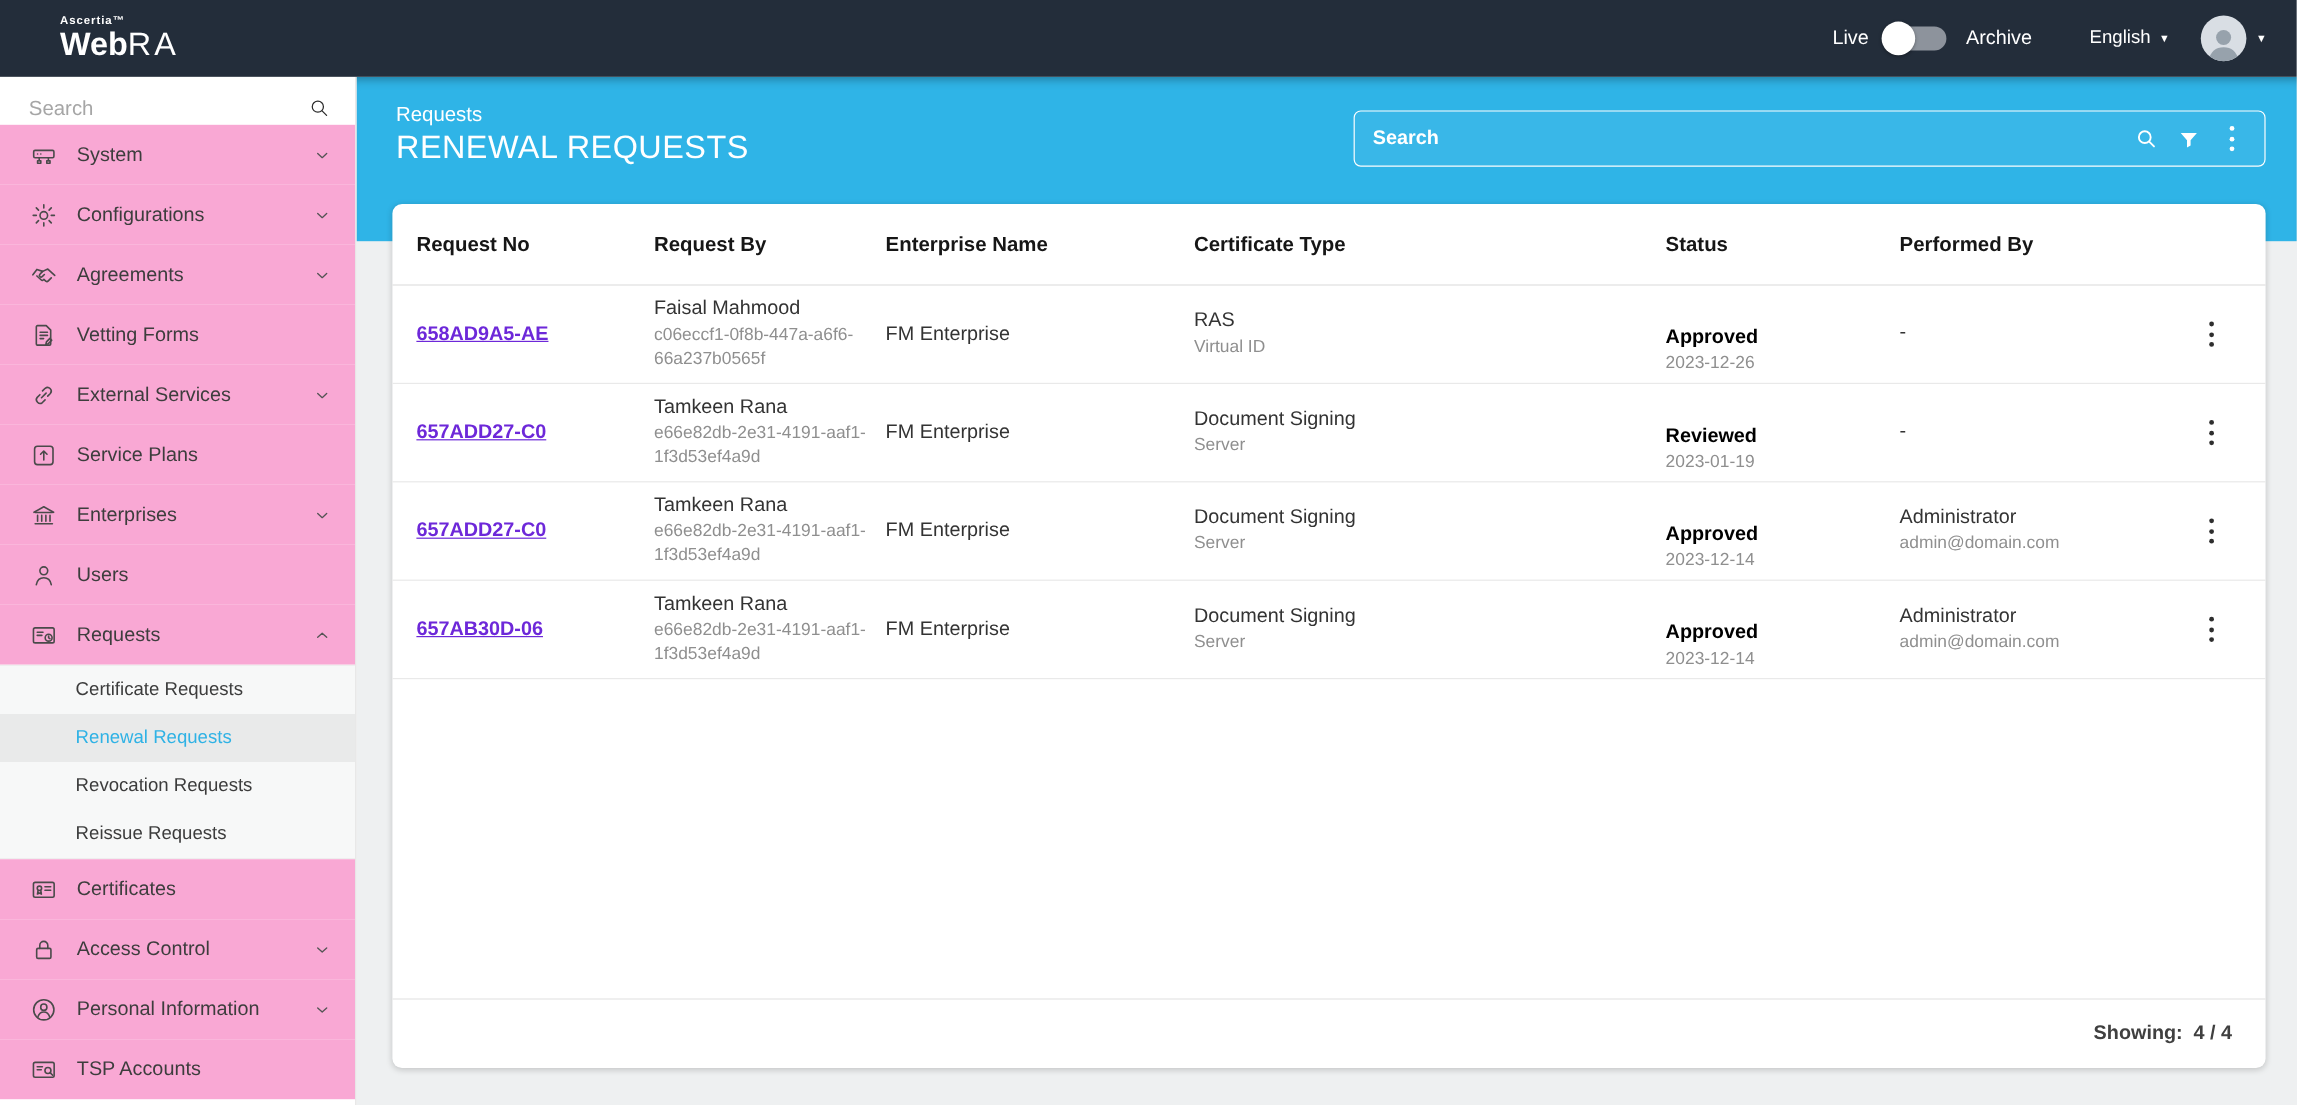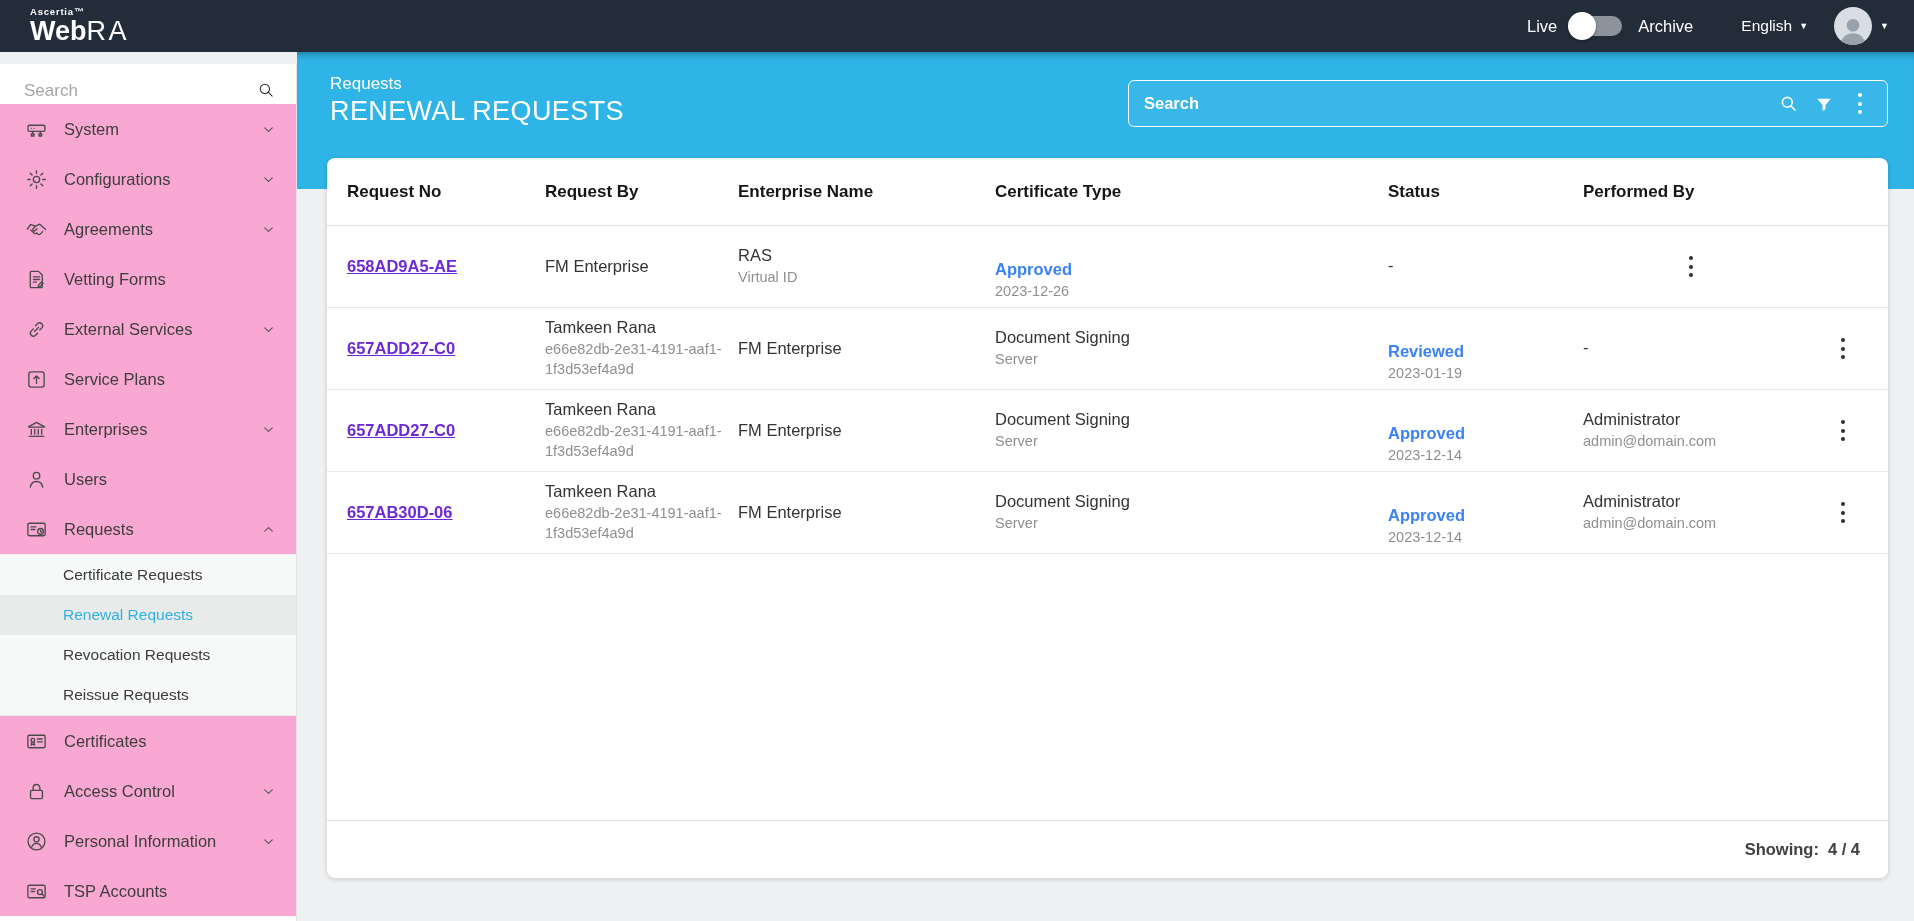--- a/index.html
+++ b/index.html
@@ -1,20 +1,20 @@
 <!DOCTYPE html>
 <html><head>
 <meta charset="utf-8">
 <style>
   * { margin:0; padding:0; box-sizing:border-box; }
   html,body { width:1914px; height:921px; overflow:hidden; background:#eef0f1;
               font-family:"Liberation Sans","DejaVu Sans",sans-serif; }
 
   
-  .topbar { height:52px; background:#232d3a; display:flex; align-items:center; position:relative; z-index:30; }
+  .topbar { height:64px; background:#232d3a; display:flex; align-items:center; position:relative; z-index:30;padding-left:20px; }
   .brand { margin-left:30px; color:#fff; cursor:pointer; line-height:1; }
   .brand .sup { font-size:9.5px; letter-spacing:.8px; display:block; margin-bottom:2px; font-weight:600; }
   .brand .big { font-size:27px; }
   .brand .big b { font-weight:700; }
   .brand .big i { font-style:normal; font-weight:300; letter-spacing:2.5px; }
   .top-right { margin-left:auto; display:flex; align-items:center; margin-right:25px; color:#fff; }
   .lbl { font-size:16.5px; }
   .toggle { width:50px; height:20px; background:#8d939c; border-radius:10px; position:relative; margin:0 16px 0 15px; cursor:pointer; }
   .toggle .knob { position:absolute; left:-4px; top:-4px; width:28px; height:28px; background:#fff; border-radius:50%; box-shadow:0 1px 3px rgba(0,0,0,.35); }
   .lang { display:flex; align-items:center; margin-left:48px; cursor:pointer; font-size:15.5px; }
@@ -51,21 +51,21 @@
   .hdots i { width:4px; height:4px; border-radius:50%; background:#fff; margin:2.2px 0; }
 
   
   .card { position:absolute; left:30px; top:106px; width:1561px; height:720px; background:#fff; border-radius:8px; box-shadow:0 1px 5px rgba(0,0,0,.18); display:flex; flex-direction:column; z-index:10; }
   .grid { display:grid; grid-template-columns:198px 193px 257px 393px 195px 1fr 90px; padding-left:20px; align-items:center; }
   .thead { height:68px; border-bottom:1px solid #e0e0e0; font-size:17px; font-weight:700; color:#161616; }
   .trow { height:82px; border-bottom:1px solid #e9e9e9; }
   .cell { padding-right:12px; font-size:16.5px; color:#333; }
   .req-link { color:#6d28d9; font-weight:600; text-decoration:underline; cursor:pointer; font-size:16.5px; }
   .sub { color:#8f8f8f; font-size:14.5px; margin-top:3px; line-height:1.35; }
-  .bold { font-weight:700; color:#3b82f6;margin-top:28px; }
+  .bold { font-weight:700; color:#000000;margin-top:28px; }
   .kebab { width:40px; height:40px; margin:0 auto; display:flex; flex-direction:column; align-items:center; justify-content:center; cursor:pointer; }
   .kebab i { width:4px; height:4px; border-radius:50%; background:#2e2e2e; margin:2.2px 0; }
   .spacer { flex:1; }
   .tfoot { height:58px; border-top:1px solid #e5e5e5; display:flex; align-items:center; justify-content:flex-end; padding-right:28px; font-size:16.5px; font-weight:700; color:#404040; }
   .tfoot span { margin-left:9px; }
 </style>
 </head>
 <body>
 
 <div class="topbar">
@@ -312,20 +312,24 @@
       <div>Request By</div>
       <div>Enterprise Name</div>
       <div>Certificate Type</div>
       <div>Status</div>
       <div>Performed By</div>
       <div></div>
     </div>
 
     <div class="grid trow">
       <div class="cell"><span class="req-link">658AD9A5-AE</span></div>
+      <div class="cell">
+          <div>Faisal Mahmood</div>
+          <div class="sub">c06eccf1-0f8b-447a-a6f6-66a237b0565f</div>
+        </div>
       <div class="cell">FM Enterprise</div>
       <div class="cell">
           <div>RAS</div>
           <div class="sub">Virtual ID</div>
         </div>
       <div class="cell">
           <div class="bold">Approved</div>
           <div class="sub">2023-12-26</div>
         </div>
       <div class="cell">

